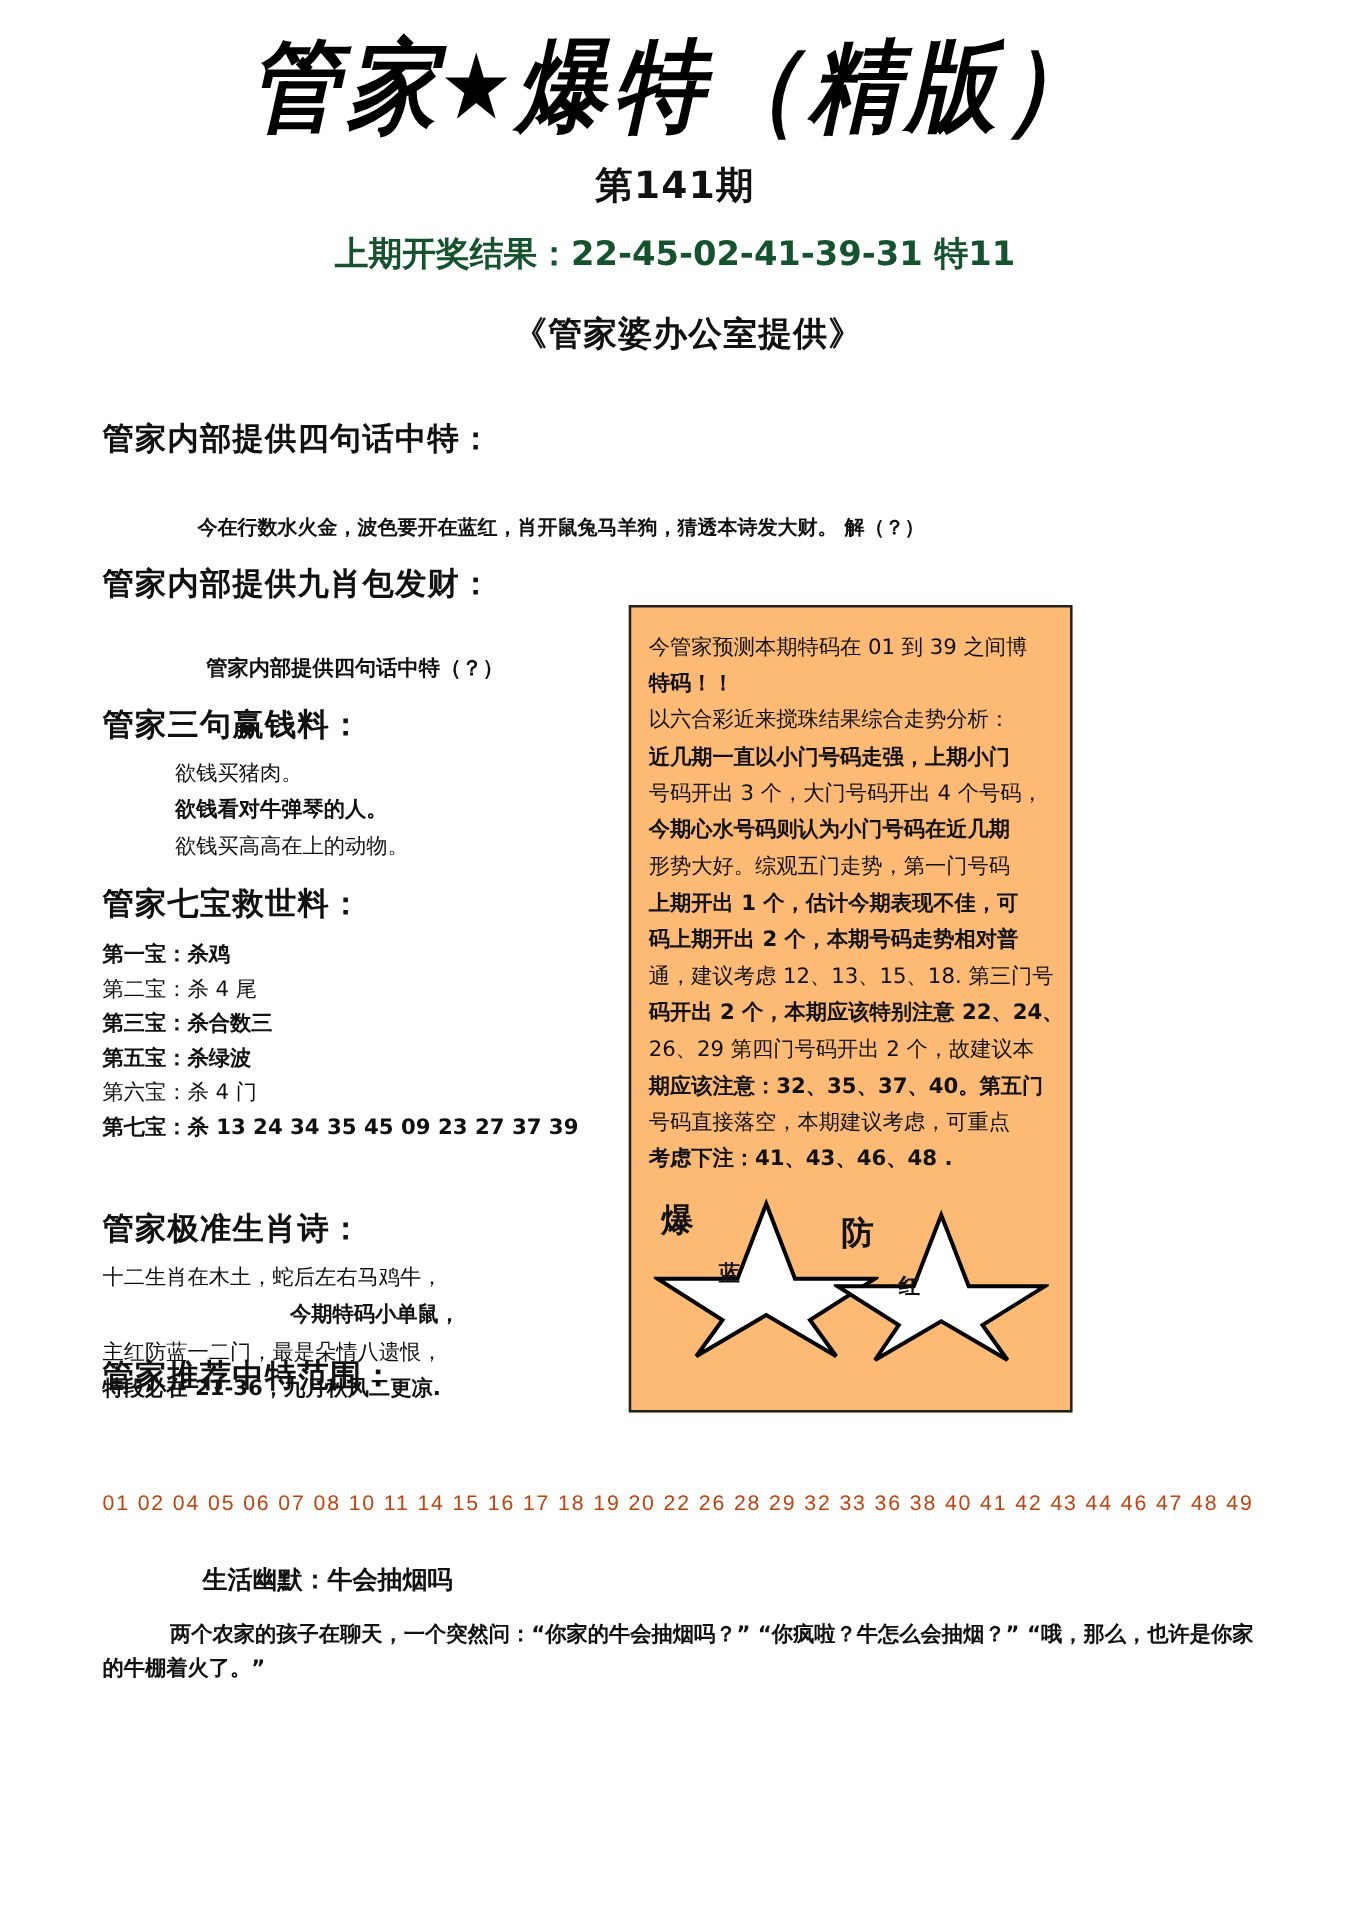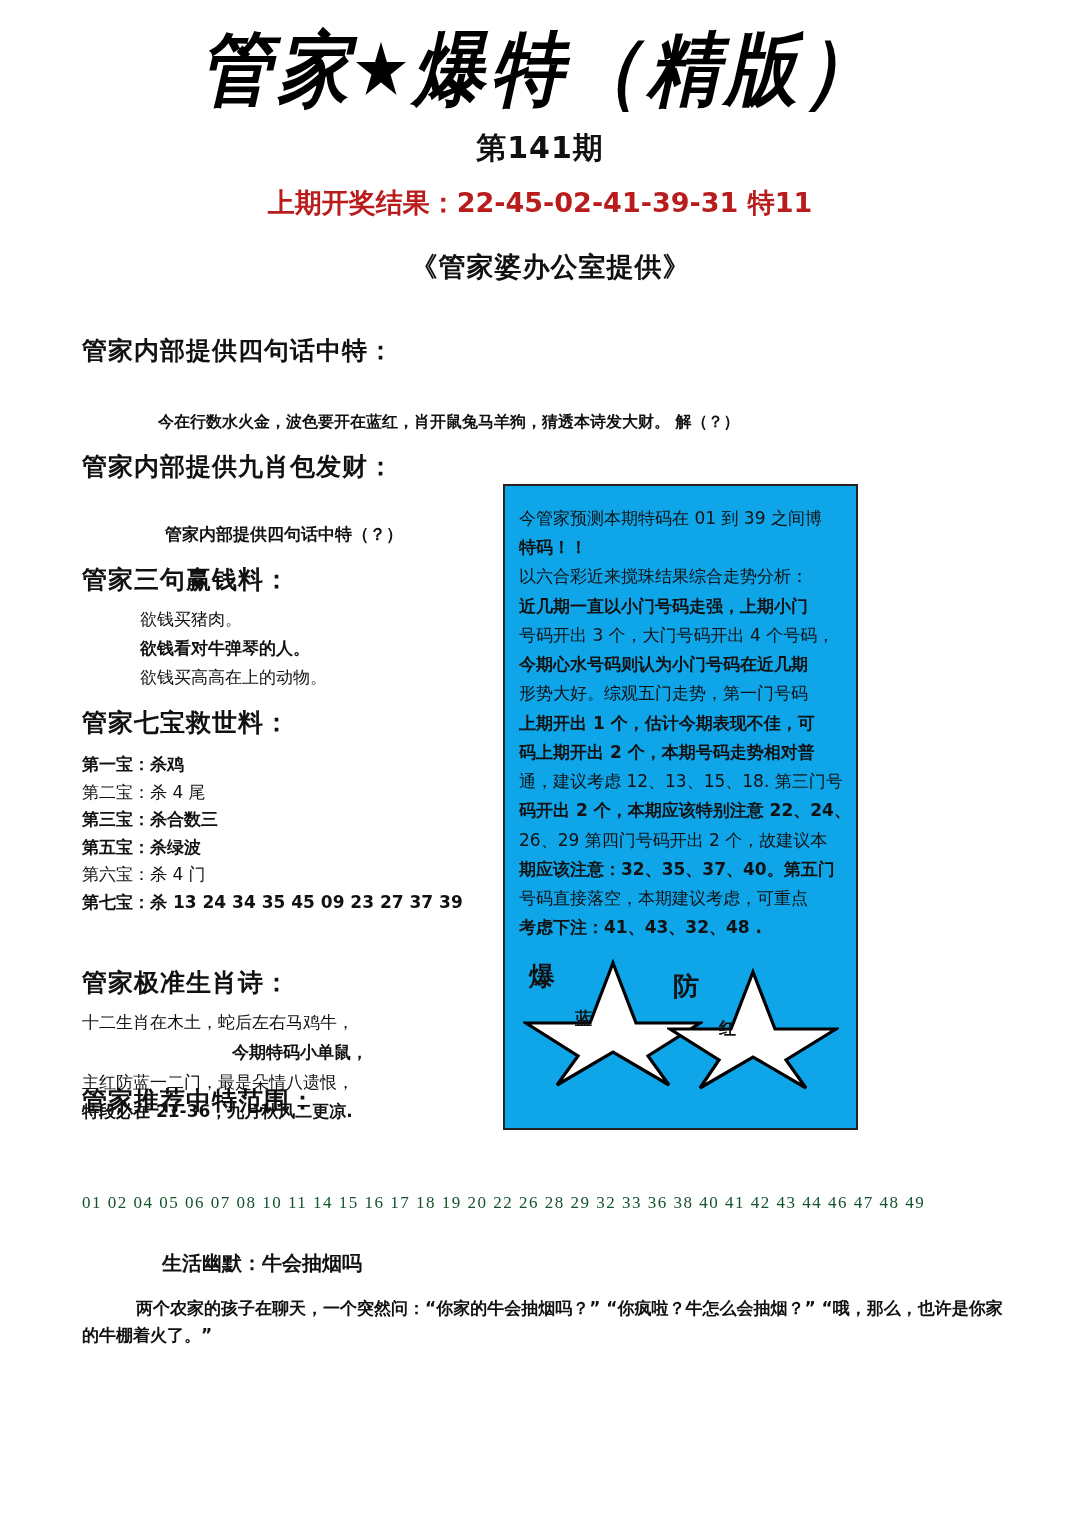--- a/index.html
+++ b/index.html
@@ -39,21 +39,21 @@
     margin-top:26px;
     font-size:30px;
     font-weight:bold;
     font-family:"DejaVu Sans","Liberation Sans",sans-serif;
     letter-spacing:1px;
   }
   .lastresult{
     margin-top:16px;
     font-size:27px;
     font-weight:bold;
-    color:#b91c1c;
+    color:#14532d;
     font-family:"DejaVu Sans","Liberation Sans",sans-serif;
     letter-spacing:0px;
   }
   .office{
     margin-top:28px;
     font-size:27px;
     font-weight:bold;
     font-family:"DejaVu Serif","Liberation Serif",serif;
     letter-spacing:1px;
     margin-left:21px;
@@ -84,42 +84,42 @@
   .treasure.b{font-weight:bold;}
   .zodiacline{
     font-size:17px;margin:0;line-height:1.75;
     font-family:"DejaVu Sans","Liberation Sans",sans-serif;
     white-space:nowrap;
   }
   .zodiacline.b{font-weight:bold;}
   .zodiacline.ind{padding-left:150px;}
   .numrange{
     font-size:17px;line-height:1.55;
-    font-family:Liberation Serif, serif;
+    font-family:Liberation Sans, sans-serif;
     letter-spacing:1.5px;
-    color:#14532d;
+    color:#c2410c;
     width:935px;
   }
   .humor-title{
     font-size:20px;font-weight:bold;padding-left:80px;
     font-family:"DejaVu Serif","Liberation Serif",serif;
   }
   .humor-body{
     font-size:17px;font-weight:bold;line-height:1.6;
     font-family:"DejaVu Sans","Liberation Sans",sans-serif;
     width:935px;
   }
   .humor-body .ind{display:inline-block;width:54px;}
 
   
   .predbox{
     position:absolute;
     left:503px;top:484px;width:355px;height:646px;
     border:2px solid #222;
-    background:#0ea5e9;
+    background:#fdba74;
     box-sizing:border-box;
   }
   .predbox-inner{padding:18px 14px 0 14px;}
   .pline{
     font-size:17px;line-height:1.72;margin:0;
     font-family:"DejaVu Sans","Liberation Sans",sans-serif;
     white-space:nowrap;
     letter-spacing:0px;
   }
   .pline.b{font-weight:bold;}
@@ -211,21 +211,21 @@
       <div class="pline">号码开出 3 个，大门号码开出 4 个号码，</div>
       <div class="pline b">今期心水号码则认为小门号码在近几期</div>
       <div class="pline">形势大好。综观五门走势，第一门号码</div>
       <div class="pline b">上期开出 1 个，估计今期表现不佳，可</div>
       <div class="pline b">码上期开出 2 个，本期号码走势相对普</div>
       <div class="pline">通，建议考虑 12、13、15、18. 第三门号</div>
       <div class="pline b">码开出 2 个，本期应该特别注意 22、24、</div>
       <div class="pline">26、29 第四门号码开出 2 个，故建议本</div>
       <div class="pline b">期应该注意：32、35、37、40。第五门</div>
       <div class="pline">号码直接落空，本期建议考虑，可重点</div>
-      <div class="pline b">考虑下注：41、43、32、48 .</div>
+      <div class="pline b">考虑下注：41、43、46、48 .</div>
 
       <div class="stars">
 
         <div class="star-wrap left">
           <svg width="180" height="132" viewBox="0 0 180 132">
             <polygon points="90,6 113,66 177,66 125,99 146,128 90,95 34,128 55,99 3,66 67,66" fill="#ffffff" stroke="#000000" stroke-width="3.2" stroke-linejoin="miter"></polygon>
           </svg>
           <span class="star-label top">爆</span>
           <span class="star-inner-label">蓝</span>
         </div>

